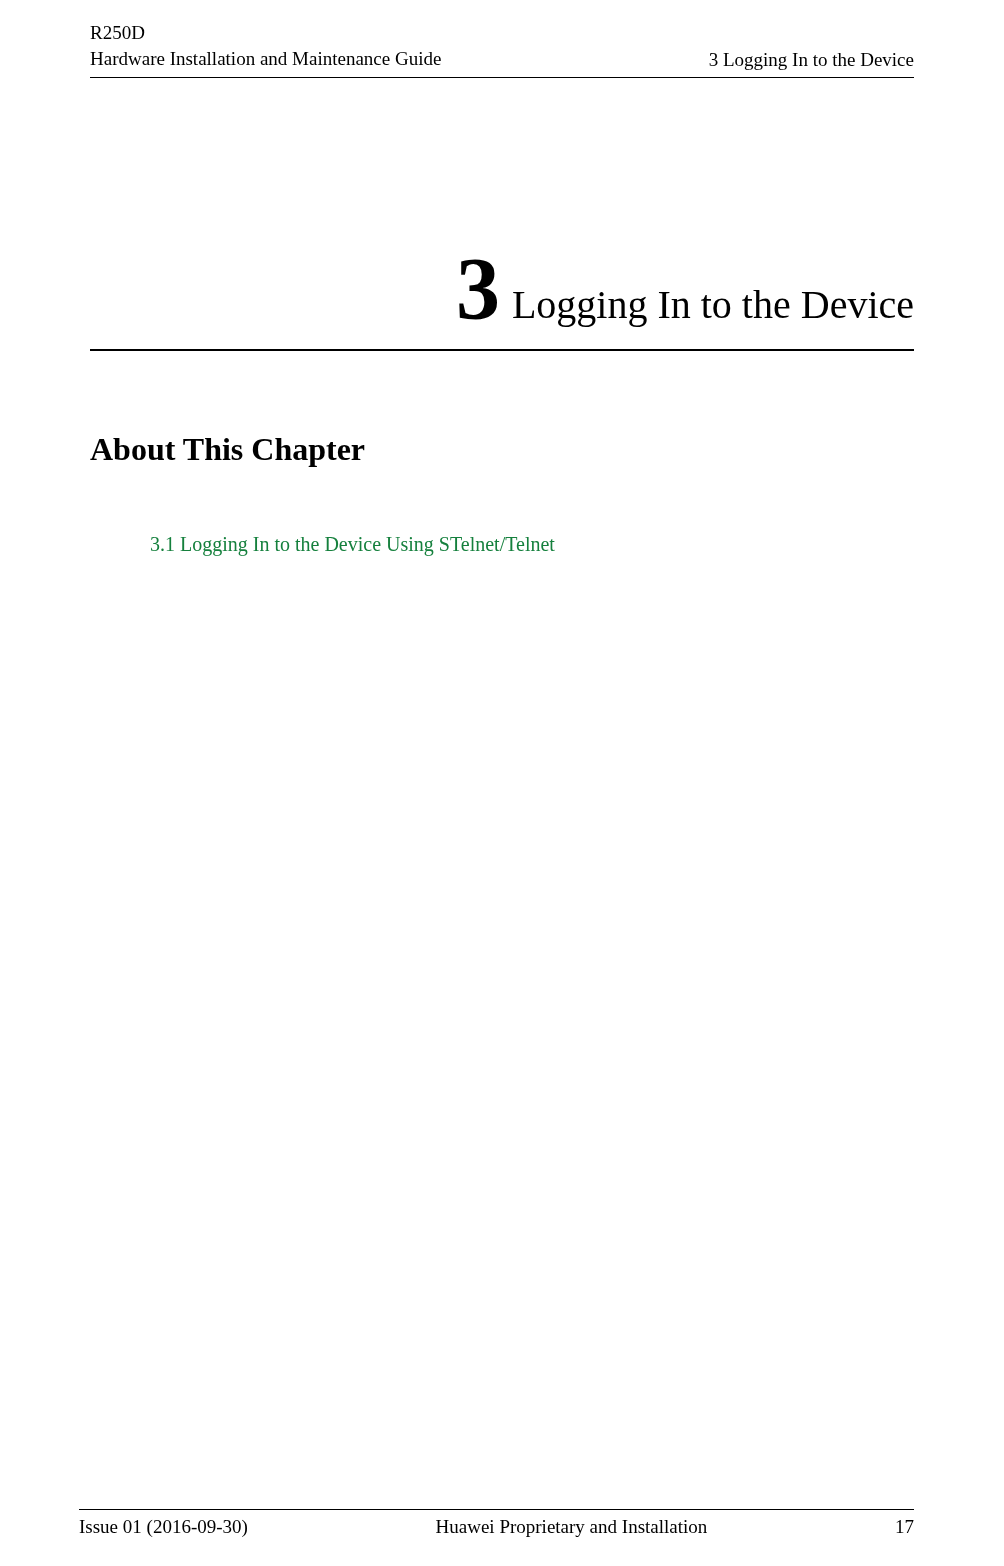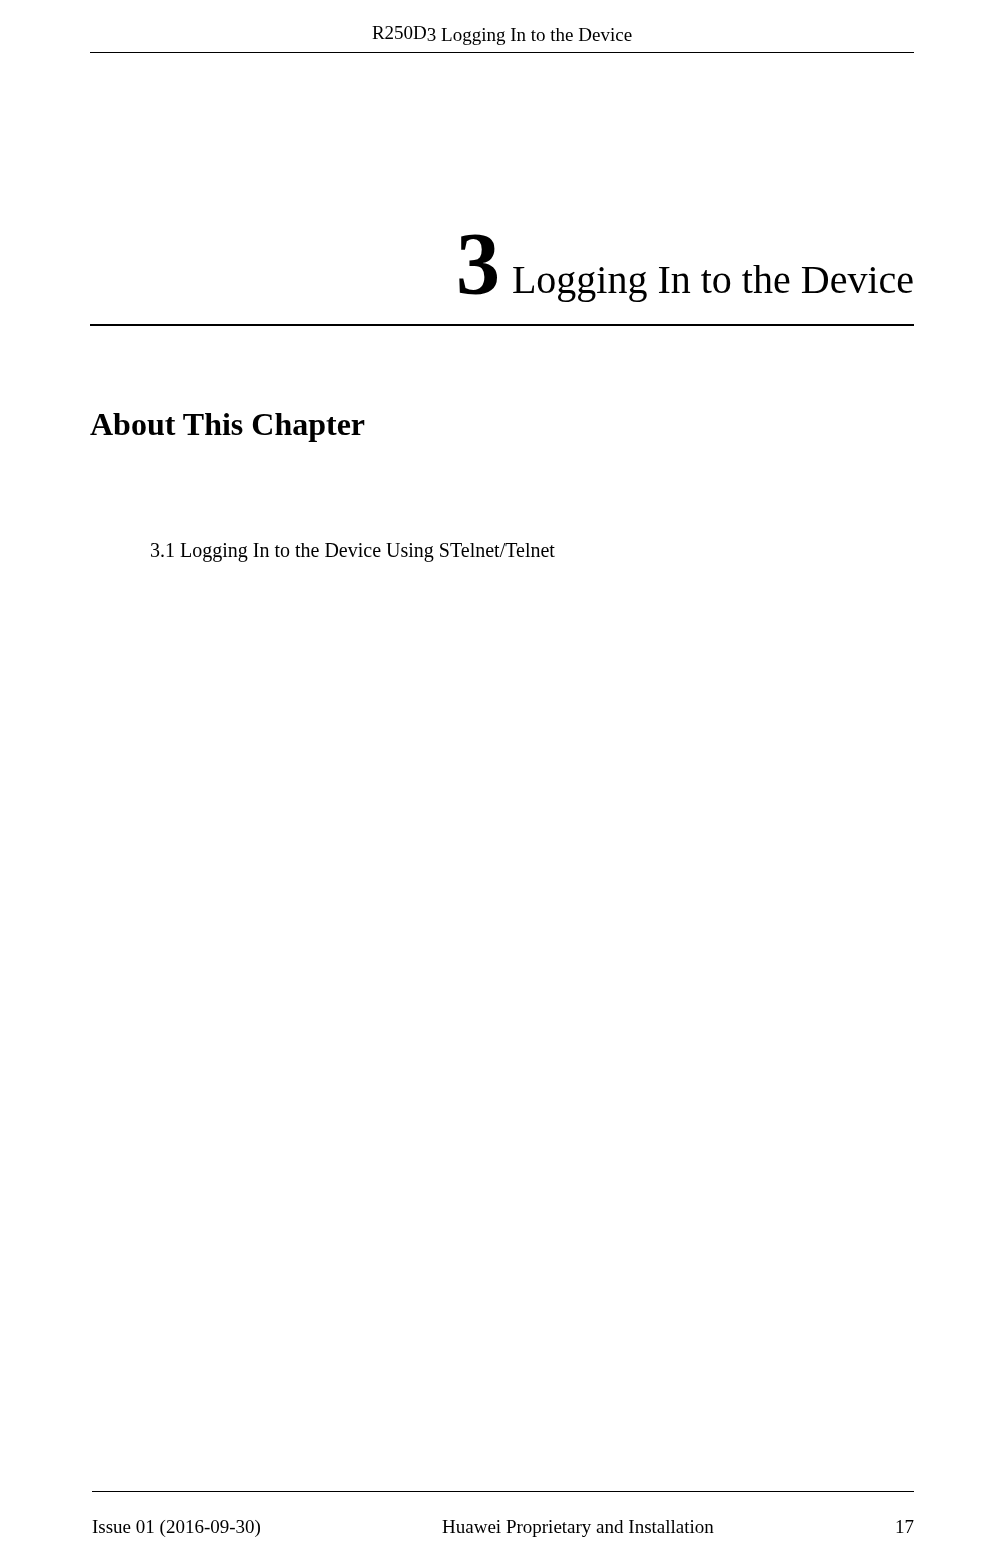--- a/index.html
+++ b/index.html
@@ -11,21 +11,21 @@
       font-family: "Times New Roman", Times, serif;
       background: #ffffff;
       color: #000000;
       width: 1004px;
       height: 1566px;
       position: relative;
       padding: 20px 90px 30px 90px;
     }
     .header {
       display: flex;
-      justify-content: center;
+      justify-content: space-between;
       align-items: flex-start;
       border-bottom: 1px solid #000;
       padding-bottom: 6px;
       margin-bottom: 160px;
     }
     .header-left {
       font-size: 19px;
       line-height: 1.35;
     }
     .header-right {
@@ -49,35 +49,35 @@
     .chapter-text {
       font-size: 40px;
       font-weight: normal;
       font-family: Georgia, "Times New Roman", serif;
       vertical-align: baseline;
     }
     .section-heading {
       font-size: 32px;
       font-weight: bold;
       font-family: Georgia, "Times New Roman", serif;
-      margin-bottom: 96px;
+      margin-bottom: 65px;
     }
     .toc-link {
-      color: #000000;
+      color: #15803d;
       font-size: 20px;
       margin-left: 60px;
       cursor: pointer;
     }
     .footer {
       position: absolute;
       bottom: 28px;
-      left: 92px;
+      left: 79px;
       right: 90px;
       border-top: 1px solid #000;
-      padding-top: 24px;
+      padding-top: 6px;
       display: flex;
       justify-content: space-between;
       align-items: flex-start;
       font-size: 19px;
     }
     .footer-center {
       text-align: center;
       flex: 1;
     }
     .footer-left {
@@ -86,20 +86,21 @@
     .footer-right {
       flex: 0 0 auto;
     }
   </style>
 </head>
 <body>
 
 <div class="header">
   <div class="header-left">
     <div>R250D</div>
+    <div>Hardware Installation and Maintenance Guide</div>
   </div>
   <div class="header-right">
     <div>3 Logging In to the Device</div>
   </div>
 </div>
 
 <div class="chapter-title">
   <span class="chapter-number">3</span><span class="chapter-text">Logging In to the Device</span>
 </div>
 

